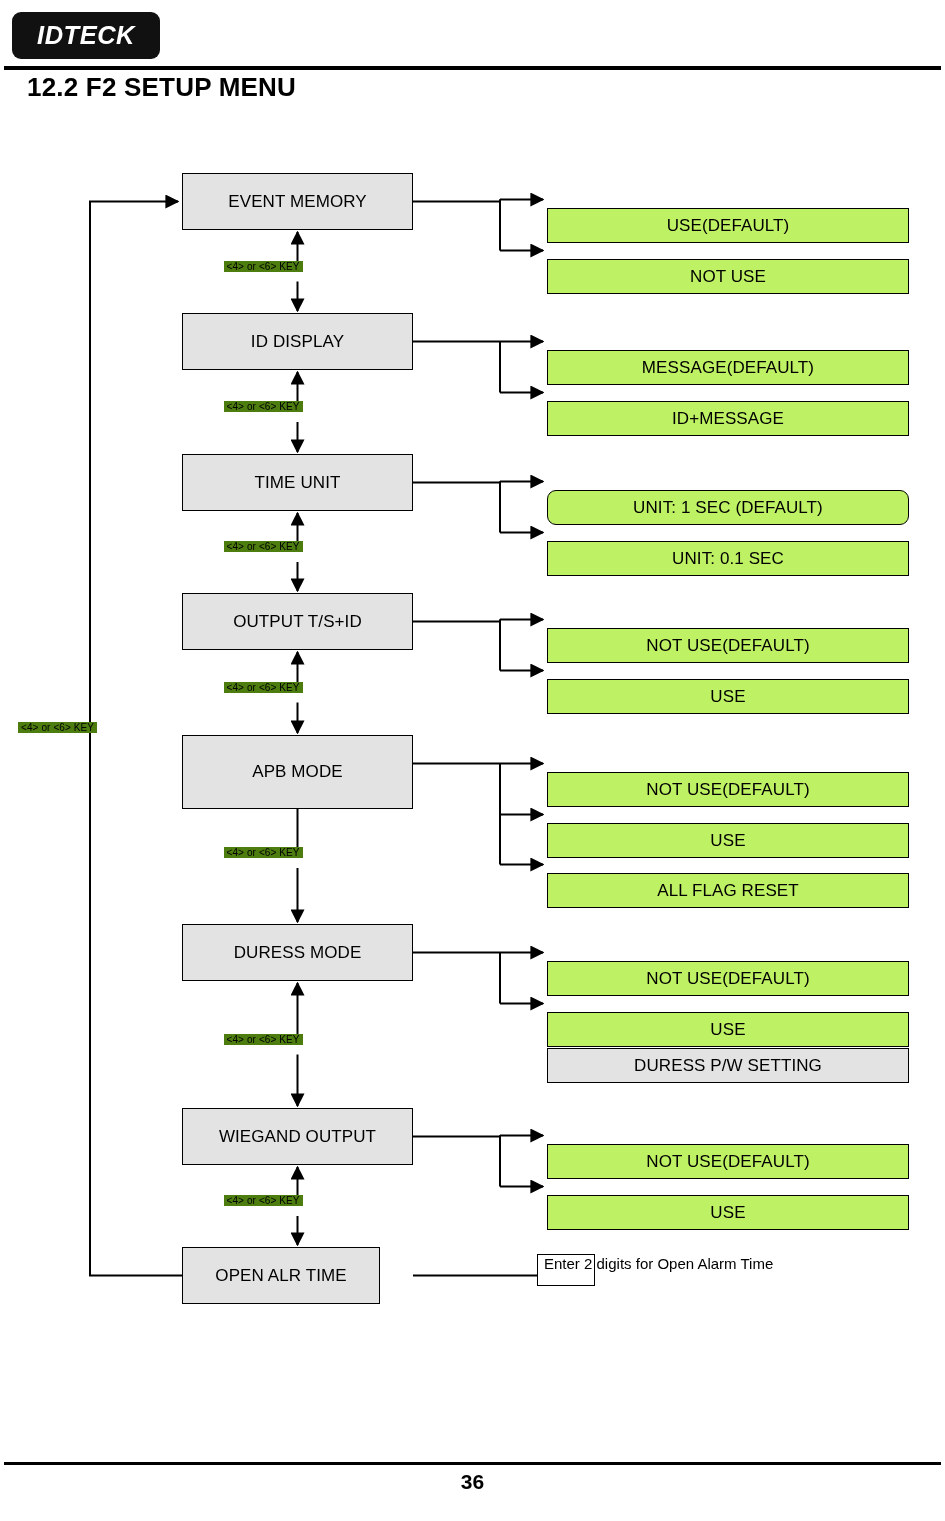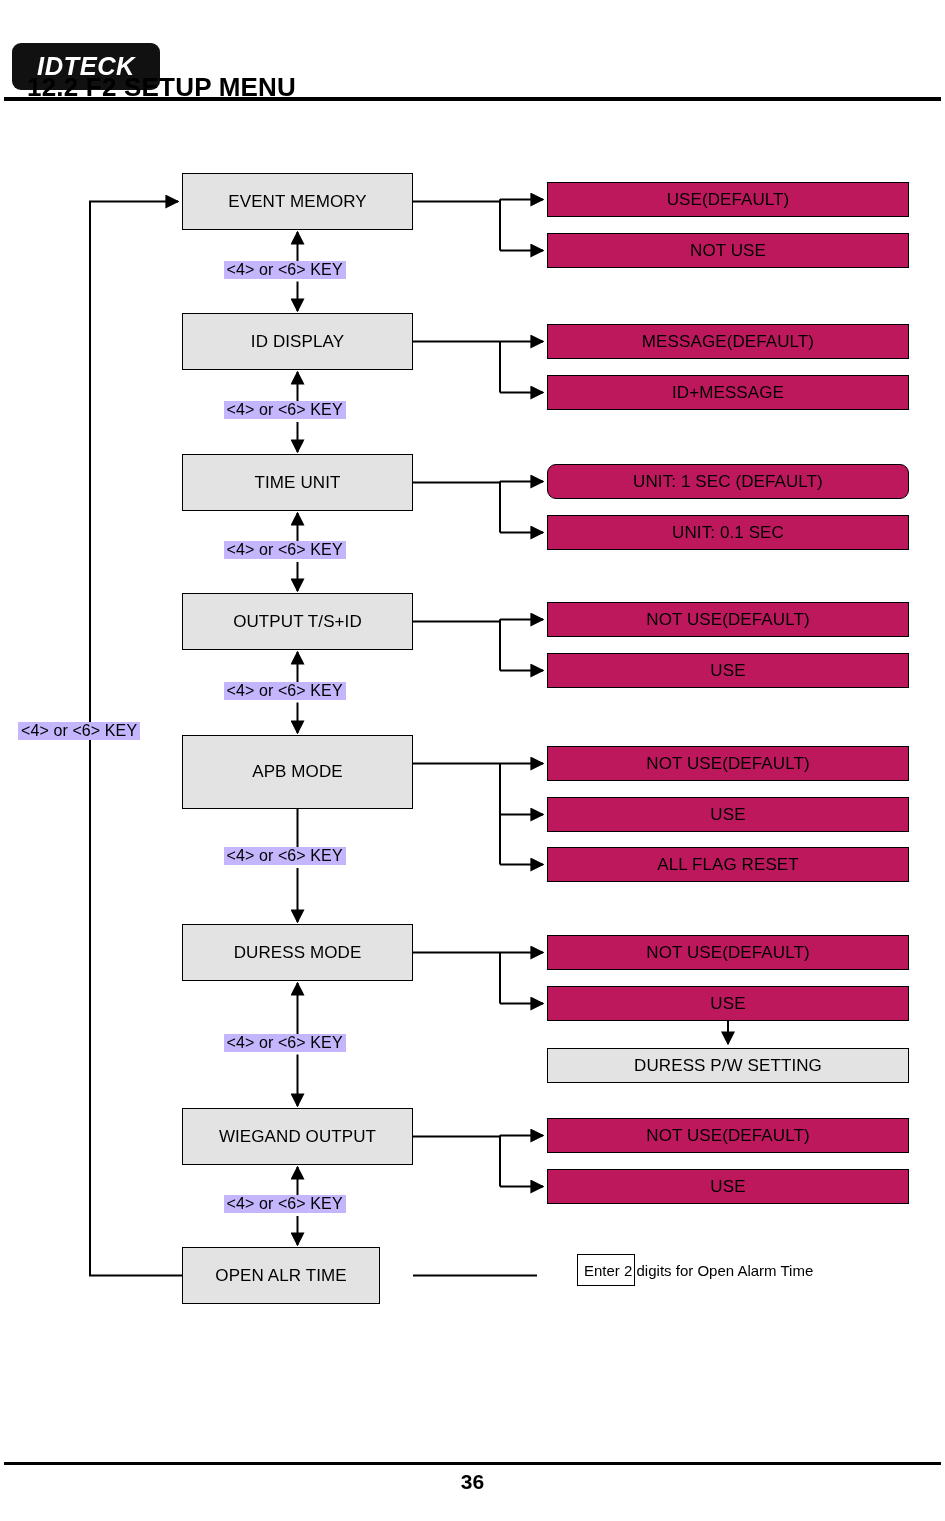--- a/index.html
+++ b/index.html
@@ -2,21 +2,21 @@
 <html><head>
 <meta charset="utf-8">
 <style>
   html,body{margin:0;padding:0;background:#fff;}
   body{
     width:945px;height:1521px;position:relative;overflow:hidden;
     font-family:"Liberation Sans","DejaVu Sans",sans-serif;
     color:#000;
   }
   
-  #header{position:absolute;left:0;top:0;width:945px;height:70px;margin-top:31px;}
+  #header{position:absolute;left:0;top:0;width:945px;height:70px;}
   #logo-badge{
     position:absolute;left:12px;top:12px;width:148px;height:47px;
     background:#111;border-radius:9px;
     display:flex;align-items:center;justify-content:center;
   }
   #logo-badge .logo-text{
     color:#fff;font-weight:bold;font-style:italic;font-size:25px;
     letter-spacing:.5px;font-family:"Liberation Sans",sans-serif;
     transform:scaleX(1.02);
   }
@@ -32,33 +32,32 @@
   }
   
   #diagram{position:absolute;left:0;top:0;width:945px;height:1400px;}
   #diagram svg{position:absolute;left:0;top:0;}
   .node{
     position:absolute;box-sizing:border-box;
     border:1.6px solid #000;display:flex;align-items:center;justify-content:center;
     font-size:17px;white-space:nowrap;letter-spacing:.1px;
   }
   .node.menu{background:#e3e3e3;}
-  .node.opt{background:#be185d;}
+  .node.opt{background:#bef264;margin-top:26px;}
   .node.sub{background:#e3e3e3;}
   .edge-label{
-    position:absolute;font-size:16px;white-space:nowrap;
-    background:#c4b5fd;padding:0 3px;letter-spacing:.1px;
+    position:absolute;font-size:10px;white-space:nowrap;
+    background:#4d7c0f;padding:0 3px;letter-spacing:.1px;
   }
   .note-box{
     position:absolute;box-sizing:border-box;
     border:1.4px solid #000;background:#fff;
     font-size:15px;white-space:nowrap;
-    display:flex;align-items:center;padding-left:6px;
+    display:flex;align-items:flex-start;padding-left:6px;
     overflow:visible;
-    margin-left:40px;
   }
   
   #footer-rule{position:absolute;left:4px;top:1462px;width:937px;height:3px;background:#000;}
   #page-number{
     position:absolute;left:0;top:1470px;width:945px;text-align:center;
     font-size:21px;font-weight:bold;
   }
 </style>
 </head>
 <body>

